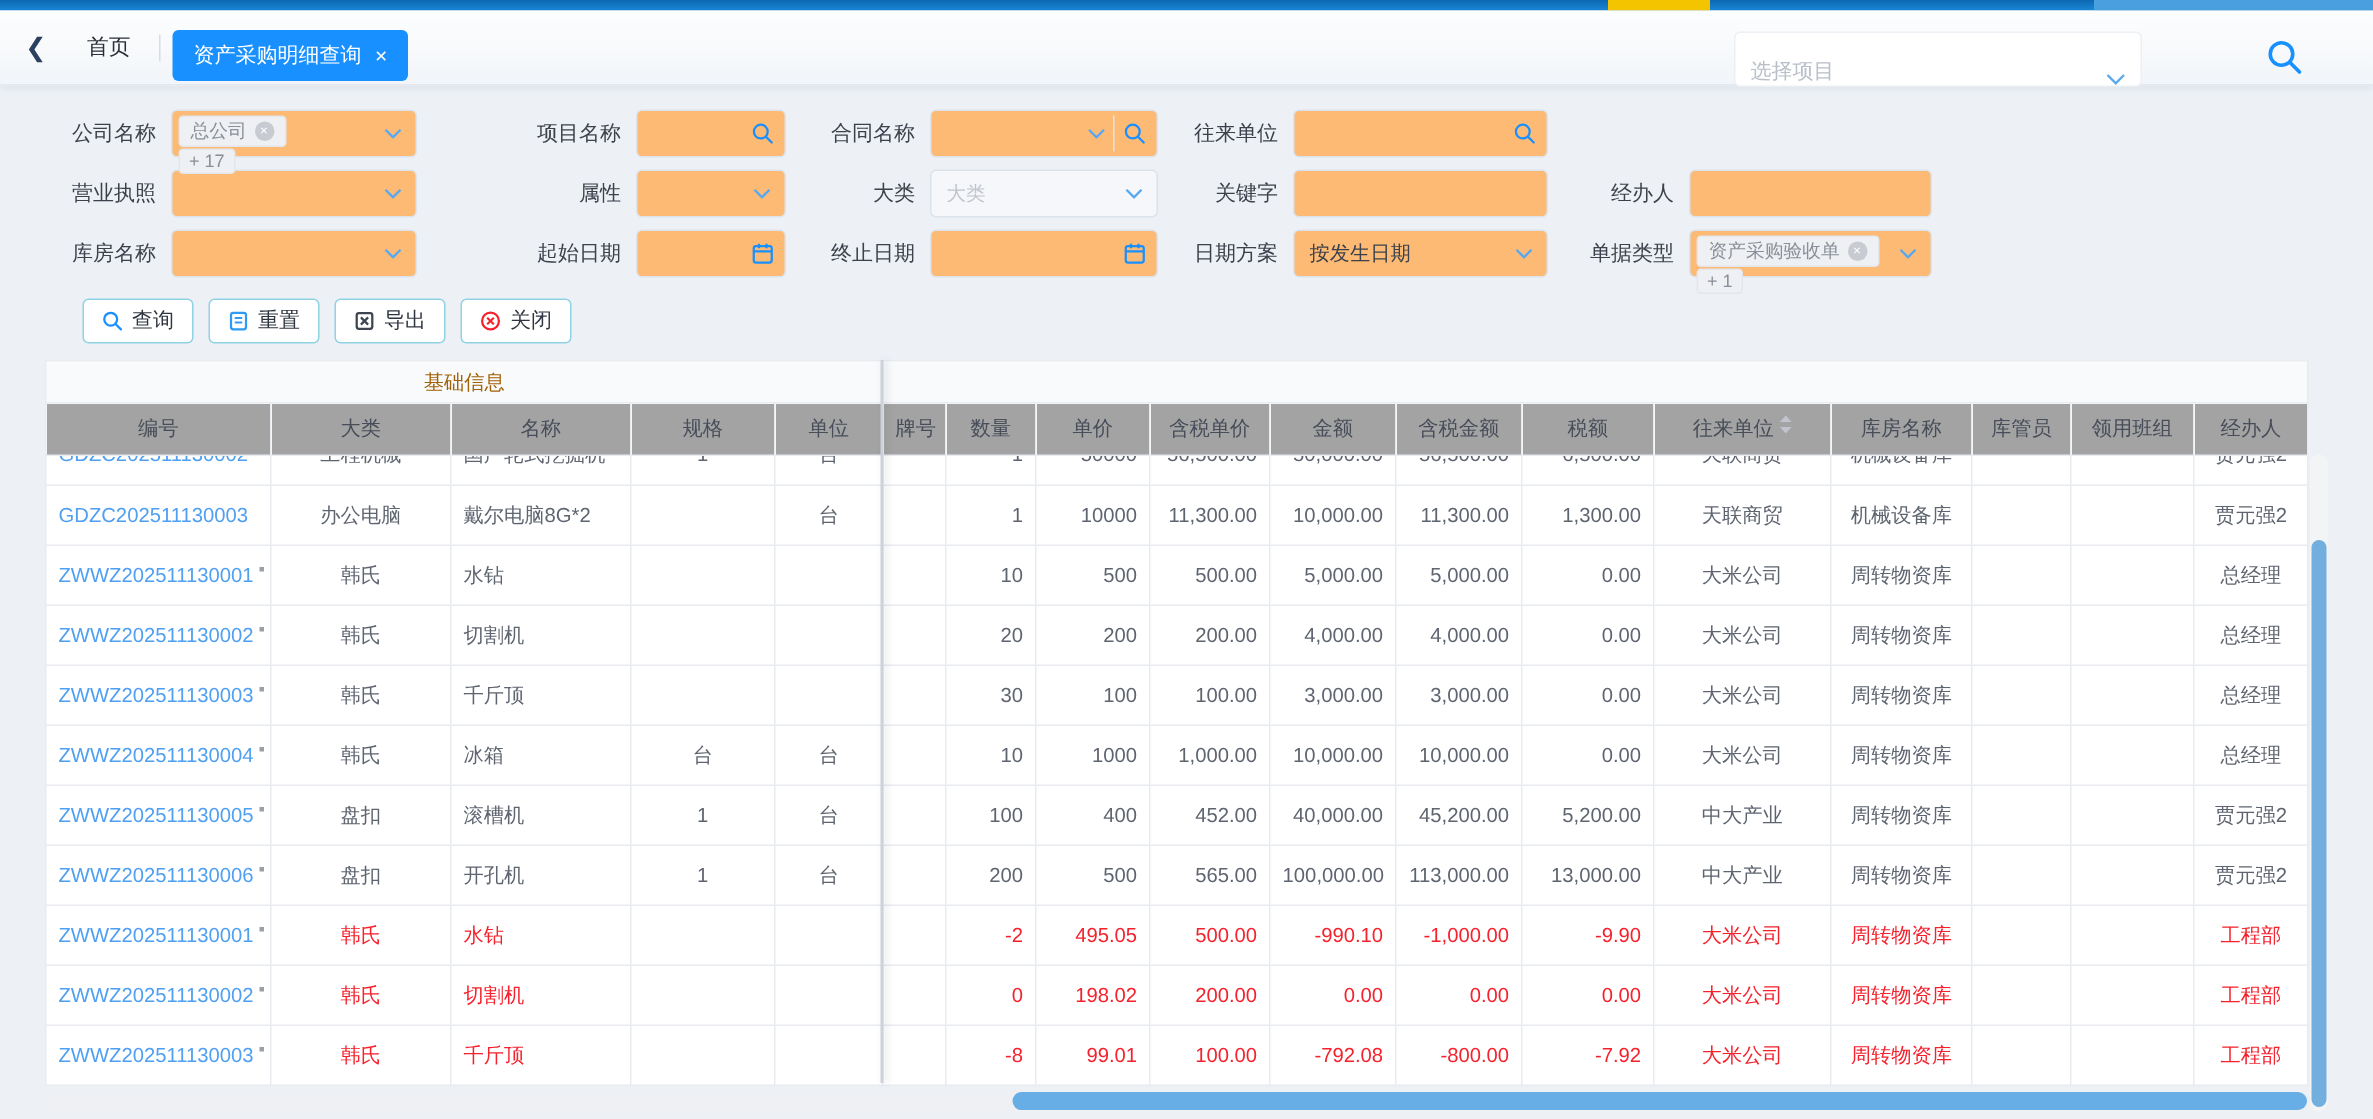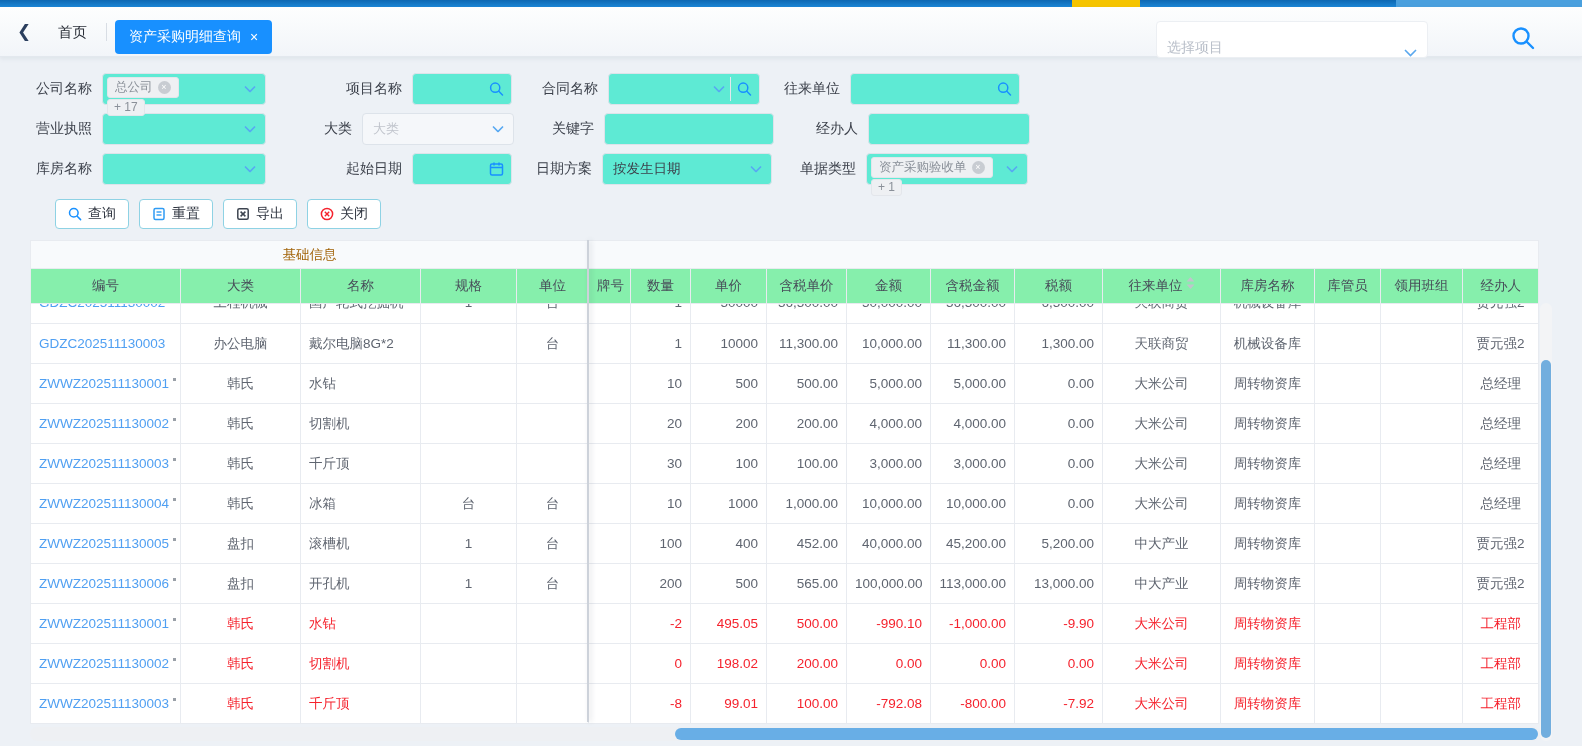--- a/index.html
+++ b/index.html
@@ -19,24 +19,24 @@
   .tab-sep{position:absolute;left:106px;top:16px;width:1px;height:18px;background:#d8dde4;}
   .active-tab{position:absolute;left:115px;top:13px;height:34px;background:#1890ff;border-radius:4px;color:#fff;
     font-size:14px;display:flex;align-items:center;gap:9px;padding:0 14px;cursor:pointer;}
   .active-tab .tab-x{font-size:14px;line-height:14px;}
   .proj-select{position:absolute;left:1156px;top:14px;width:272px;height:37px;background:#fff;border:1px solid #eceff3;
     border-radius:4px;display:flex;align-items:flex-end;padding:0 10px;cursor:pointer;}
   .proj-select .ph{color:#b9bfc9;font-size:14px;flex:1;}
   .top-search{position:absolute;left:1510px;top:18px;width:28px;height:28px;cursor:pointer;}
   
   .filters{position:absolute;left:0;top:57px;width:1582px;}
-  .frow{display:flex;align-items:center;margin-top:8px;padding-left:30px;height:32px;position:relative;}
+  .frow{display:flex;align-items:center;margin-top:8px;padding-left:42px;height:32px;position:relative;}
   .frow:first-child{margin-top:16px;}
   .flabel{font-size:14px;color:#3c414b;text-align:right;padding-right:10px;white-space:nowrap;}
-  .fctrl{position:relative;height:32px;background:#5eead4;border:1px solid #dde3ea;border-radius:4px;}
+  .fctrl{position:relative;height:32px;background:#fdba74;border:1px solid #dde3ea;border-radius:4px;}
   .c1 .flabel{width:72px;} .c1 .fctrl{width:164px;}
   .c2 .flabel{width:146px;}.c2 .fctrl{width:100px;}
   .c3 .flabel{width:96px;} .c3 .fctrl{width:152px;}
   .c4 .flabel{width:90px;} .c4 .fctrl{width:170px;}
   .c5 .flabel{width:94px;} .c5 .fctrl{width:162px;}
   .fctrl input{border:none;outline:none;width:100%;height:100%;padding:0 26px 0 10px;font-size:13px;border-radius:4px;background:transparent;}
   .icon-right{position:absolute;right:7px;top:50%;transform:translateY(-50%);}
   .chev-icon{position:absolute;right:9px;top:50%;transform:translateY(-50%);}
   .combo .chev-icon{right:34px;}
   .combo .sep{position:absolute;right:28px;top:3px;bottom:3px;width:1px;background:#e2e7ed;}
@@ -50,21 +50,21 @@
     font-size:12px;color:#8a9099;padding:0 6px;line-height:15px;z-index:2;white-space:nowrap;}
   
   .toolbar{position:absolute;left:30px;top:199px;display:flex;gap:10px;margin-left:25px;}
   .tbtn{height:30px;background:#fff;border:1px solid #8ed2e4;border-radius:4px;display:flex;align-items:center;gap:6px;
     padding:0 12px;font-size:14px;color:#2f3540;cursor:pointer;}
   
   .table-wrap{position:absolute;left:30px;top:240px;width:1508px;background:#fff;}
   table{border-collapse:collapse;table-layout:fixed;width:1508px;}
   th,td{border:1px solid #e8ebf0;font-size:13.5px;color:#5f6570;padding:0 8px;white-space:nowrap;overflow:hidden;}
   thead tr.grouprow th{height:28px;background:#f8fafc;font-size:13.5px;color:#a16207;font-weight:400;}
-  thead tr.colsrow th{height:35px;background:#86efac;color:#474d59;font-weight:400;text-align:center;}
+  thead tr.colsrow th{height:35px;background:#a3a3a3;color:#474d59;font-weight:400;text-align:center;}
   tbody td{height:40px;background:#fff;}
   td.al{text-align:left;} td.ac{text-align:center;} td.ar{text-align:right;}
   .lnk{color:#4f9ff2;cursor:pointer;text-decoration:none;}
   tr.red td{color:#f5222d;}
   tr.clipped td{height:18px;padding-top:0;padding-bottom:0;}
   .clipwrap{height:40px;line-height:40px;margin-top:-21px;}
   .mark{display:inline-block;width:3px;height:3px;background:#9aa0a8;margin-left:4px;vertical-align:7px;}
   .sorter{display:inline-block;vertical-align:1px;margin-left:3px;}
   .freeze-divider{position:absolute;left:557px;top:0;width:2px;height:482px;background:#cdd2da;box-shadow:2px 0 5px rgba(60,70,90,.18);}
   
@@ -171,20 +171,30 @@
     <div class="c1" style="display:flex;align-items:center">
       <span class="flabel">营业执照</span>
       <div class="fctrl">
         <span class="chev-icon">
             <svg width="12" height="7" viewBox="0 0 12 7">
               <polyline points="1,1 6,6 11,1" fill="none" stroke="#57a8f2" stroke-width="1.6"></polyline>
             </svg>
           </span>
       </div>
     </div>
+    <div class="c2" style="display:flex;align-items:center">
+      <span class="flabel">属性</span>
+      <div class="fctrl">
+        <span class="chev-icon">
+            <svg width="12" height="7" viewBox="0 0 12 7">
+              <polyline points="1,1 6,6 11,1" fill="none" stroke="#57a8f2" stroke-width="1.6"></polyline>
+            </svg>
+          </span>
+      </div>
+    </div>
     <div class="c3" style="display:flex;align-items:center">
       <span class="flabel">大类</span>
       <div class="fctrl disabled-ctrl">
         <span class="ph-text">大类</span>
         <span class="chev-icon">
             <svg width="12" height="7" viewBox="0 0 12 7">
               <polyline points="1,1 6,6 11,1" fill="none" stroke="#57a8f2" stroke-width="1.6"></polyline>
             </svg>
           </span>
       </div>
@@ -209,20 +219,34 @@
       <div class="fctrl">
         <span class="chev-icon">
             <svg width="12" height="7" viewBox="0 0 12 7">
               <polyline points="1,1 6,6 11,1" fill="none" stroke="#57a8f2" stroke-width="1.6"></polyline>
             </svg>
           </span>
       </div>
     </div>
     <div class="c2" style="display:flex;align-items:center">
       <span class="flabel">起始日期</span>
+      <div class="fctrl">
+        <input style="">
+        <span class="icon-right">
+            <svg width="15" height="15" viewBox="0 0 15 15">
+              <rect x="1.5" y="2.5" width="12" height="11" rx="1.5" fill="none" stroke="#1890ff" stroke-width="1.5"></rect>
+              <line x1="1.5" y1="6" x2="13.5" y2="6" stroke="#1890ff" stroke-width="1.5"></line>
+              <line x1="5" y1="1" x2="5" y2="4" stroke="#1890ff" stroke-width="1.5"></line>
+              <line x1="10" y1="1" x2="10" y2="4" stroke="#1890ff" stroke-width="1.5"></line>
+            </svg>
+          </span>
+      </div>
+    </div>
+    <div class="c3" style="display:flex;align-items:center">
+      <span class="flabel">终止日期</span>
       <div class="fctrl">
         <input style="">
         <span class="icon-right">
             <svg width="15" height="15" viewBox="0 0 15 15">
               <rect x="1.5" y="2.5" width="12" height="11" rx="1.5" fill="none" stroke="#1890ff" stroke-width="1.5"></rect>
               <line x1="1.5" y1="6" x2="13.5" y2="6" stroke="#1890ff" stroke-width="1.5"></line>
               <line x1="5" y1="1" x2="5" y2="4" stroke="#1890ff" stroke-width="1.5"></line>
               <line x1="10" y1="1" x2="10" y2="4" stroke="#1890ff" stroke-width="1.5"></line>
             </svg>
           </span>

